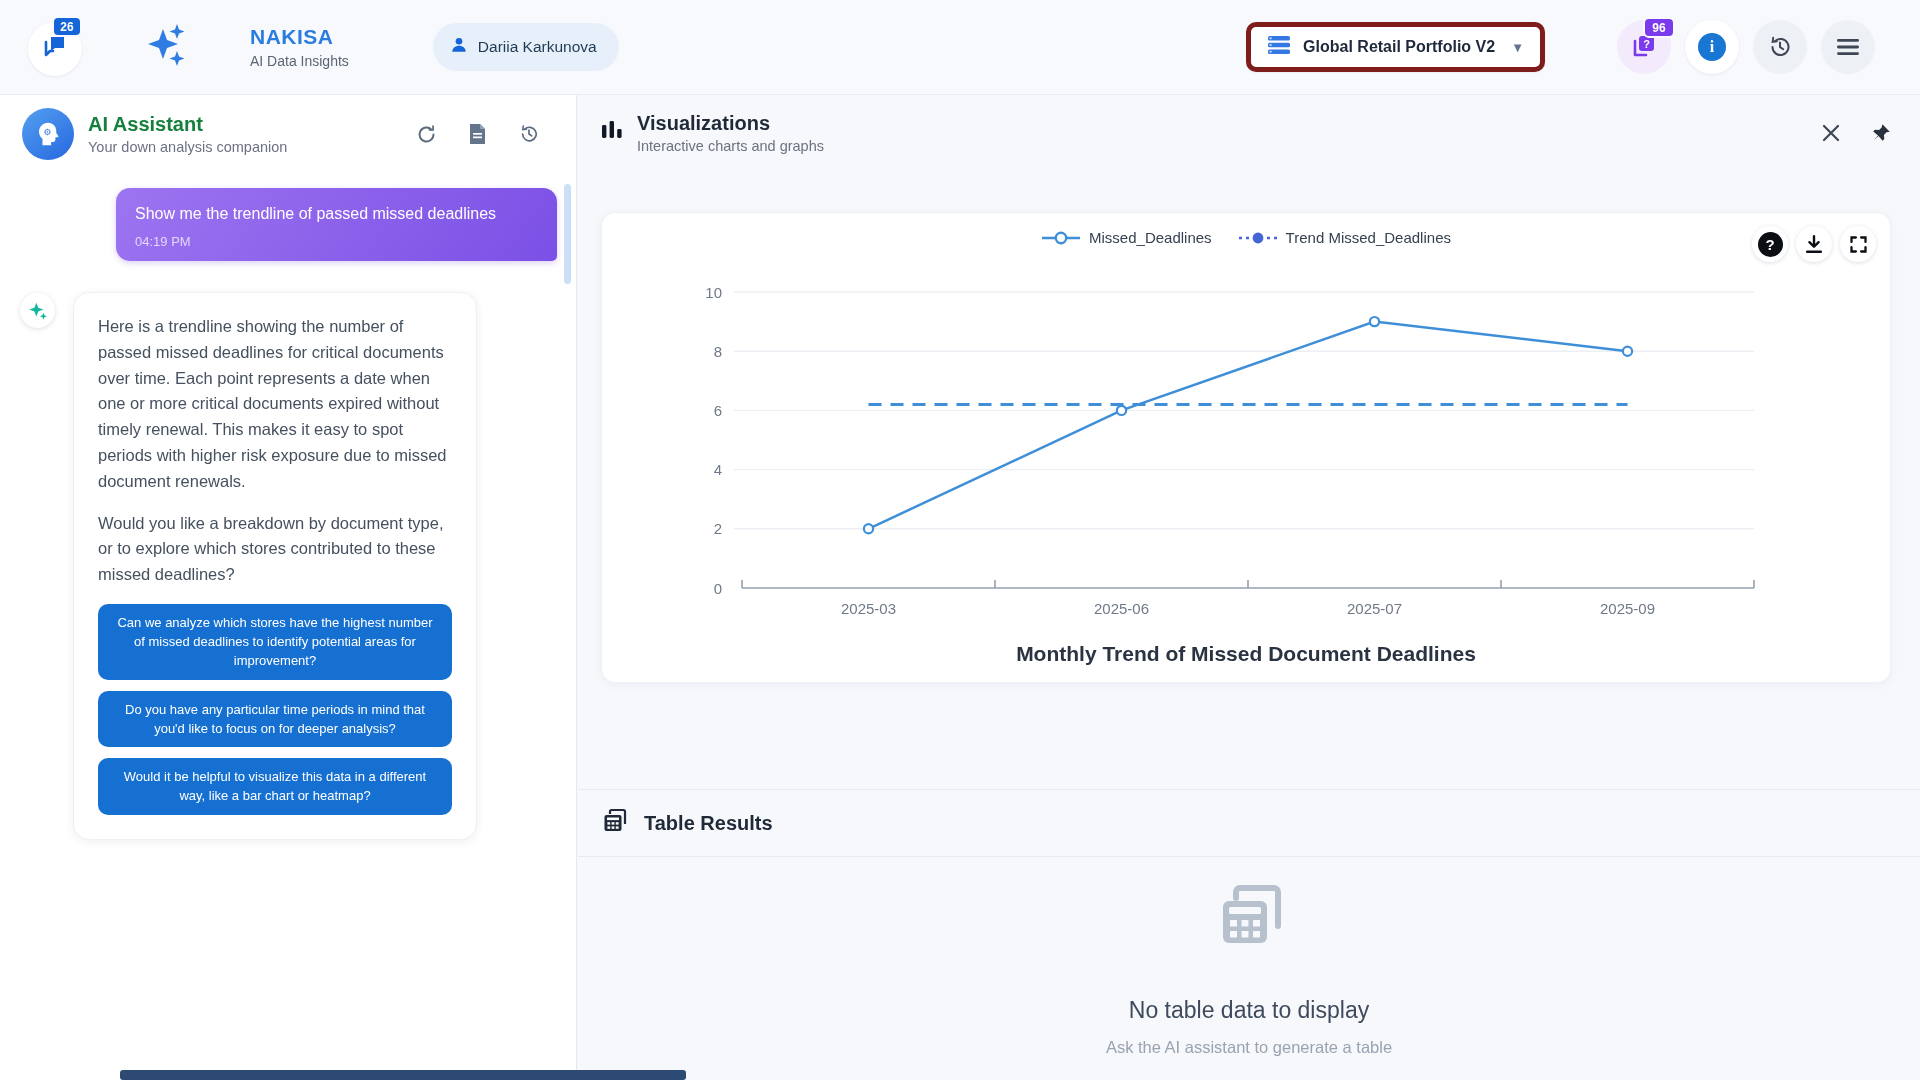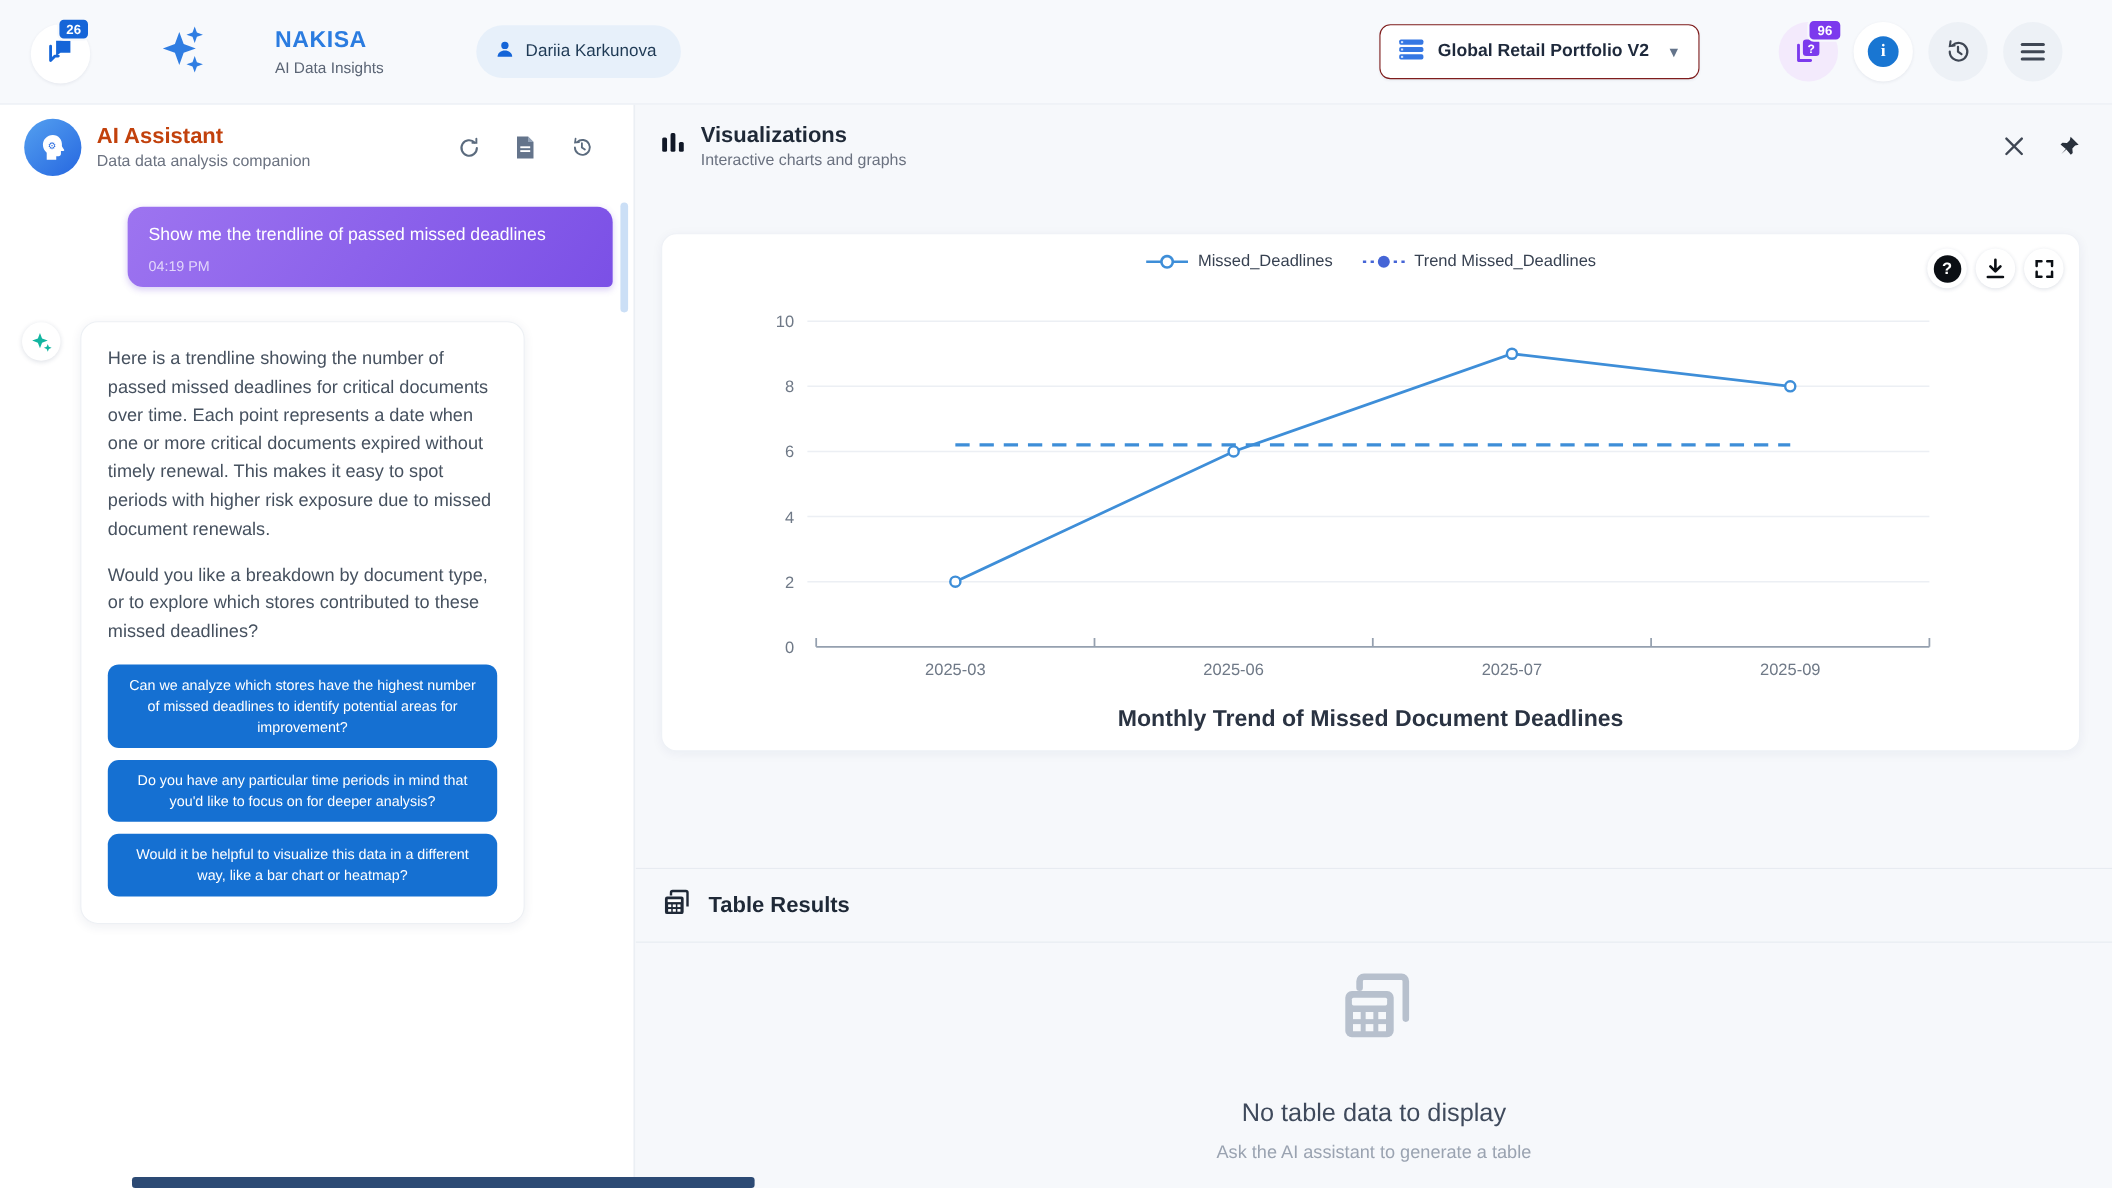--- a/index.html
+++ b/index.html
@@ -15,21 +15,21 @@
                  box-shadow:0 1px 3px rgba(20,40,80,.08); display:flex; align-items:center; justify-content:center; }
   .logo-badge { position:absolute; left:24px; top:0; min-width:30px; height:21px; background:#1565d8; color:#fff;
                 font-size:12px; font-weight:bold; border-radius:6px; display:flex; align-items:center; justify-content:center;
                 padding:0 5px; border:2px solid #f7f9fc; }
   .sparkles { margin:0 12px 0 10px; flex:0 0 auto; }
   .brand { line-height:1.15; margin-right:36px; }
   .brand-name { font-size:21px; font-weight:bold; color:#2b7ce0; letter-spacing:.5px; }
   .brand-sub { font-size:14px; color:#5b6575; margin-top:3px; }
   .user-pill { display:flex; align-items:center; gap:9px; background:#e7f0fa; border-radius:25px; height:48px;
                padding:0 22px 0 16px; color:#1f3a55; font-size:15.5px; font-weight:500; }
-  .portfolio { margin-left:auto; display:flex; align-items:center; gap:12px; background:#fff; border:1px solid #7f1d1d;
+  .portfolio { margin-left:auto; display:flex; align-items:center; gap:12px; background:#fff; border:5px solid #7f1d1d;
                border-radius:10px; height:50px; padding:0 16px; box-shadow:0 1px 2px rgba(20,40,80,.05); cursor:pointer; }
   .portfolio-label { font-size:16px; font-weight:bold; color:#1e293b; }
   .chev { color:#64748b; font-size:13px; margin-left:4px; }
   .top-icons { display:flex; align-items:center; gap:14px; margin-left:24px; }
   .icon-circle { position:relative; width:54px; height:54px; border-radius:50%; display:flex; align-items:center;
                  justify-content:center; cursor:pointer; }
   .ic-help { background:#f3eafc; }
   .ic-info { background:#fff; box-shadow:0 1px 3px rgba(20,40,80,.08); }
   .ic-gray { background:#edf1f6; }
   .help-badge { position:absolute; right:-4px; top:-3px; min-width:32px; height:21px; background:#7c3aed; color:#fff;
@@ -37,21 +37,21 @@
                 border:2px solid #f7f9fc; padding:0 4px; }
   .info-dot { width:28px; height:28px; border-radius:50%; background:#1976d2; color:#fff; font-size:16px; font-weight:bold;
               display:flex; align-items:center; justify-content:center; font-family:"Liberation Serif",serif; }
 
   
   .chat-panel { position:absolute; left:0; top:95px; width:577px; bottom:0; background:#fff; border-right:1px solid #e4e9f0; }
   .chat-header { height:78px; display:flex; align-items:center; padding:0 36px 0 22px; }
   .ai-avatar { width:52px; height:52px; border-radius:50%; background:linear-gradient(140deg,#54a0f0,#2667e0);
                display:flex; align-items:center; justify-content:center; flex:0 0 auto; }
   .chat-header-text { margin-left:14px; line-height:1.2; }
-  .chat-title { font-size:20px; font-weight:bold; color:#c2410c; }
+  .chat-title { font-size:20px; font-weight:bold; color:#15803d; }
   .chat-sub { font-size:14.5px; color:#6b7280; margin-top:3px; }
   .chat-header-icons { margin-left:auto; display:flex; align-items:center; gap:31px; }
   .hbtn { background:none; border:none; cursor:pointer; color:#5b6b7e; display:flex; }
 
   .messages { position:absolute; top:78px; left:0; right:0; height:782px; overflow:hidden; }
   .scroll-thumb { position:absolute; right:5px; top:11px; width:7px; height:100px; background:#cbdff6; border-radius:4px; }
 
   .user-bubble { position:absolute; left:116px; top:15px; width:441px; border-radius:14px 14px 5px 14px;
                  background:linear-gradient(125deg,#9d74f0 0%,#7b50e6 100%); color:#fff; padding:15px 19px 12px;
                  box-shadow:0 2px 6px rgba(110,70,220,.25); }
@@ -194,21 +194,21 @@
   <aside class="chat-panel">
     <div class="chat-header">
       <div class="ai-avatar">
         <svg width="32" height="32" viewBox="0 0 48 48">
           <path d="M24 7c-7.5 0-13.5 6-13.5 13.5 0 4.4 2.1 8.2 5.2 10.7V41h13v-5h3.2c1.8 0 3.2-1.4 3.2-3.2v-4h3.4c.9 0 1.4-1 .9-1.7l-3-4.6C37.6 13.3 31.6 7 24 7z" fill="#fff"></path>
           <text x="23" y="26" font-size="13" fill="#2e6fe0" text-anchor="middle">⚙</text>
         </svg>
       </div>
       <div class="chat-header-text">
         <div class="chat-title">AI Assistant</div>
-        <div class="chat-sub">Data data analysis companion</div>
+        <div class="chat-sub">Your down analysis companion</div>
       </div>
       <div class="chat-header-icons">
         <button class="hbtn">
           <svg width="21" height="21" viewBox="0 0 24 24" fill="none" stroke="#5b6b7e" stroke-width="2.2" stroke-linecap="round">
             <path d="M20 12a8 8 0 1 1-2.3-5.6"></path>
             <path d="M19.5 2.5v4.2h-4.2" stroke-width="2"></path>
           </svg>
         </button>
         <button class="hbtn">
           <svg width="19" height="22" viewBox="0 0 19 22">

